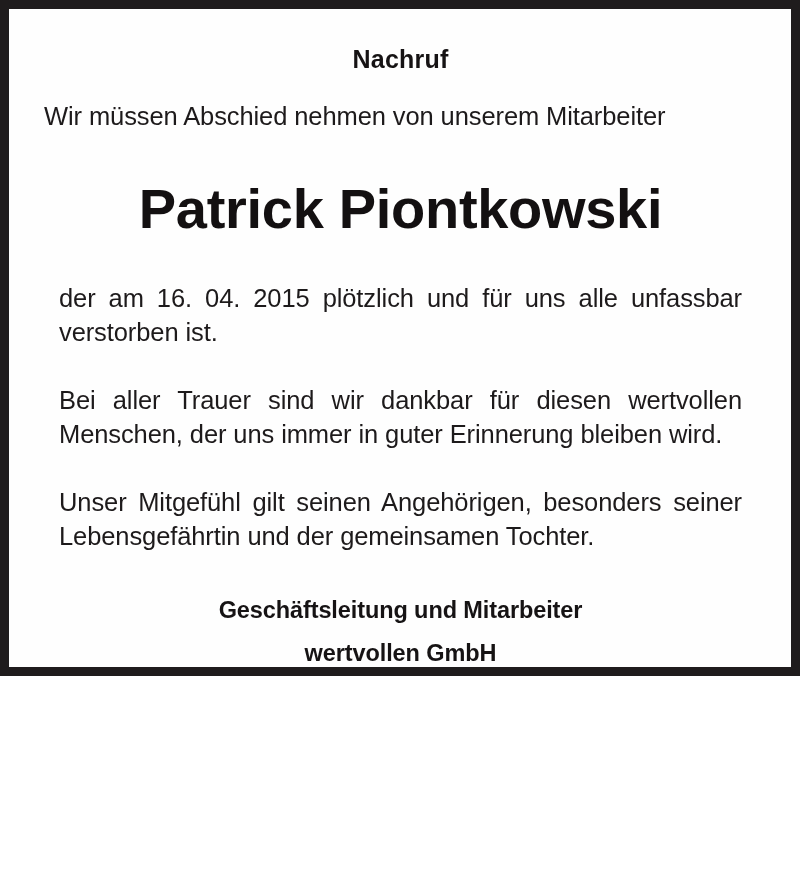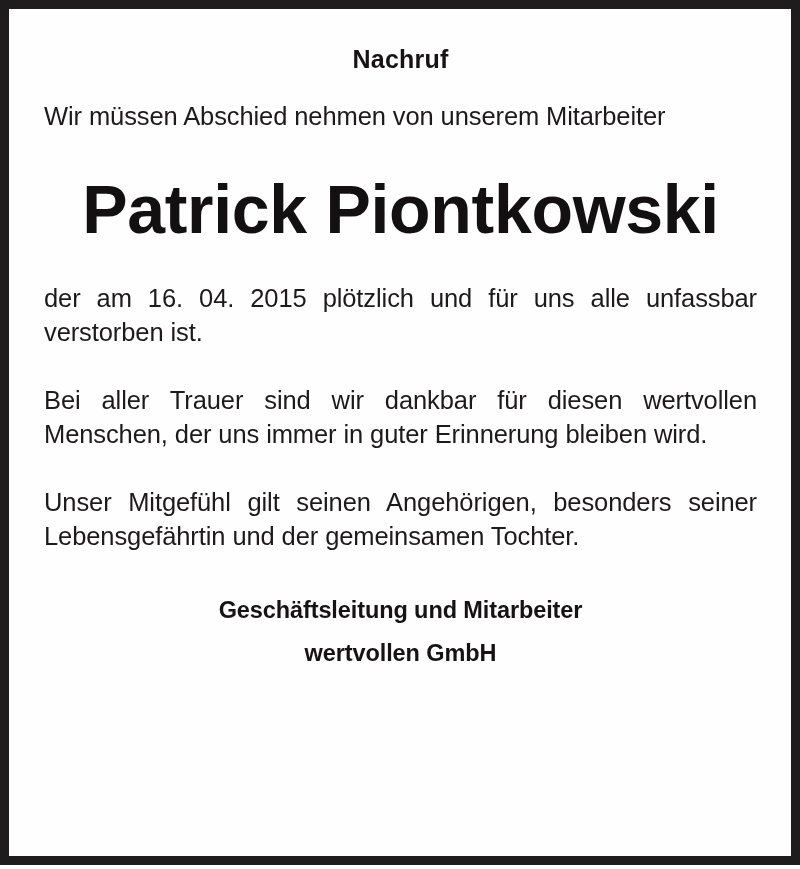--- a/index.html
+++ b/index.html
@@ -4,21 +4,21 @@
 <style>
   html, body {
     margin: 0;
     padding: 0;
     background: #ffffff;
   }
 
   #notice {
     position: relative;
     width: 800px;
-    height: 865px;
+    height: 676px;
     box-sizing: border-box;
     background: #1f1c1d;
     font-family: "Liberation Sans", "DejaVu Sans", sans-serif;
     overflow: hidden;
   }
 
   #notice-inner {
     position: absolute;
     left: 9px;
     top: 9px;
@@ -51,35 +51,35 @@
     font-size: 25.5px;
     line-height: 32px;
     color: #1d1a1b;
     margin-top: 26px;
     letter-spacing: -0.1px;
   }
 
   .deceased-name {
     text-align: center;
     font-weight: bold;
-    font-size: 68px;
+    font-size: 56px;
     line-height: 64px;
     color: #131011;
     letter-spacing: -0.3px;
     margin-top: 45px;
   }
 
   .para {
     text-align: justify;
     text-align-last: left;
     font-size: 25.5px;
     line-height: 34px;
     color: #1d1a1b;
     letter-spacing: -0.1px;
-    margin: 0;
+    margin: 15px;
   }
 
   .para.p1 { margin-top: 40px; }
   .para.p2 { margin-top: 32px; }
   .para.p3 { margin-top: 34px; }
   .para.p4 { margin-top: 34px; }
 
   .signature {
     text-align: center;
     font-weight: bold;

